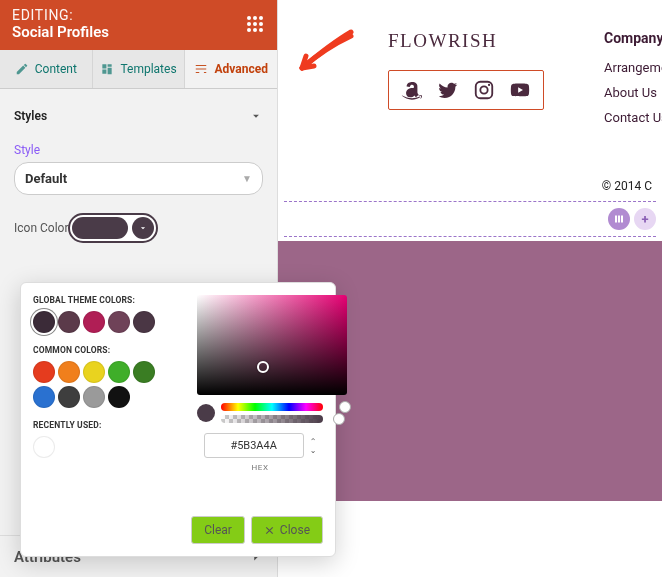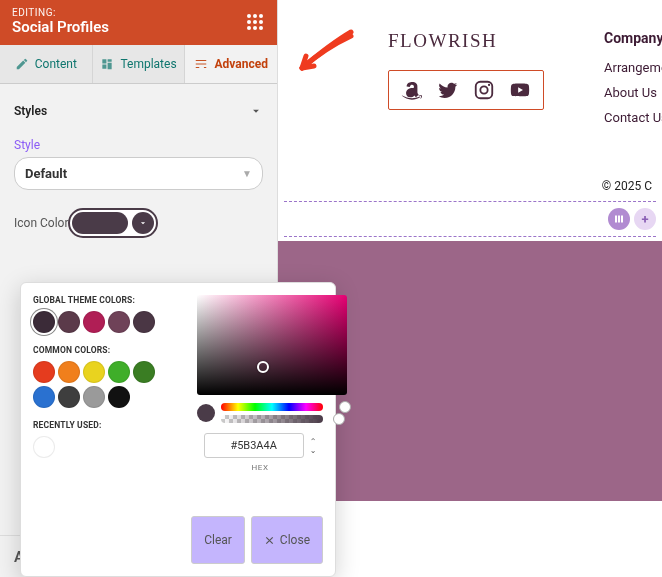--- a/index.html
+++ b/index.html
@@ -2,21 +2,21 @@
 <html><head>
 <meta charset="utf-8">
 <style>
   * { box-sizing: border-box; margin: 0; padding: 0; font-family: -apple-system, BlinkMacSystemFont, "Segoe UI", Roboto, Arial, sans-serif; }
   body { width: 662px; height: 577px; overflow: hidden; position: relative; background: #fff; }
 
   .sidebar { position: absolute; left: 0; top: 0; width: 278px; height: 577px; background: #f2f2f2; border-right: 1px solid #ddd; }
 
   .hdr { background: #cf4b27; color: #fff; padding: 7px 12px 9px; display: flex; justify-content: space-between; align-items: center; }
   .hdr-left { display: flex; flex-direction: column; }
-  .hdr-editing { font-size: 10px; letter-spacing: .05em; opacity: .95; }
+  .hdr-editing { font-size: 14px; letter-spacing: .05em; opacity: .95; }
   .hdr-title { font-size: 15px; font-weight: 600; }
   .grip { display: grid; grid-template-columns: repeat(3,4px); grid-template-rows: repeat(3,4px); gap: 2px; padding: 2px; cursor: grab; }
   .grip span { width:4px; height:4px; background:#fff; border-radius:50%; }
 
   .tabbar { display: flex; background: #e7e7e7; border-bottom: 1px solid #ccc; }
   .tab { flex: 1; display: flex; align-items: center; justify-content: center; gap: 6px; font-size: 12px; color: #0f766e; padding: 12px 4px; border-right: 1px solid #d5d5d5; cursor: pointer; }
   .tab:last-child { border-right: none; }
   .tab.active { background: #f2f2f2; color: #c2410c; font-weight: 700; position: relative; }
   .tab svg { width: 14px; height: 14px; opacity: .7; }
   .tab.active svg { opacity: .9; }
@@ -59,21 +59,21 @@
   .hue-bar { height:8px; border-radius:4px; background:linear-gradient(to right,#f00,#ff0,#0f0,#0ff,#00f,#f0f,#f00); position:relative; }
   .alpha-bar { height:8px; border-radius:4px; background:
      linear-gradient(to right, transparent, #4a3b48),
      repeating-conic-gradient(#ccc 0% 25%, #fff 0% 50%) 0 / 8px 8px; position:relative; }
   .thumb { position:absolute; top:-2px; width:12px; height:12px; background:#fff; border:1px solid #aaa; border-radius:50%; }
   .hex-row { display:flex; align-items:center; gap:6px; margin-top:10px; justify-content:center; position:relative; }
   .hex-input { width:100px; border:1px solid #ccc; border-radius:3px; padding:5px 6px; font-size:11px; text-align:center; color:#333; }
   .hex-lbl { position:absolute; top:30px; left:0; right:0; text-align:center; font-size:8px; color:#777; letter-spacing:.08em; }
   .stepper { display:flex; flex-direction:column; font-size:8px; color:#555; cursor:pointer; }
   .pop-actions { clear:both; display:flex; justify-content:flex-end; gap:6px; padding-top:46px; }
-  .btn { border:1px solid #ccc; background:#c4b5fd; padding:16px 12px; font-size:12px; border-radius:3px; display:flex; align-items:center; gap:5px; cursor:pointer; color:#555;}
+  .btn { border:1px solid #ccc; background:#84cc16; padding:6px 12px; font-size:12px; border-radius:3px; display:flex; align-items:center; gap:5px; cursor:pointer; color:#555;}
 
   
   .preview { position:absolute; left:278px; top:0; right:0; bottom:0; background:#fff; }
   .footer-area { padding:30px 100px 40px 110px; display:flex; gap:60px; }
   .brand-col .brand { font-family: "Georgia", serif; font-size:19px; letter-spacing:.08em; color:#4b2a3e; margin-bottom:18px; }
   .social-box { display:flex; gap:14px; padding:8px 12px; border:1px solid #cf4b27; border-radius:2px; }
   .social-box svg { width:22px; height:22px; color:#4b2a3e; }
   .company-col .ct { font-size:14px; font-weight:700; color:#3d1b34; margin-bottom:14px; }
   .links a { display:block; font-size:13px; color:#3d1b34; margin-bottom:10px; text-decoration:none; cursor:pointer; }
   .copyright { text-align:right; font-size:12px; color:#222; padding:4px 10px 8px; }
@@ -260,21 +260,21 @@
     <div class="company-col">
       <div class="ct">Company</div>
       <div class="links">
         <a>Arrangements</a>
         <a>About Us</a>
         <a>Contact Us</a>
       </div>
     </div>
   </div>
 
-  <div class="copyright">© 2025 C</div>
+  <div class="copyright">© 2014 C</div>
 
   <div class="drop-row">
     <div class="circ">
       <svg viewBox="0 0 24 24">
           <path fill="currentColor" d="M4 5h4v14H4zM10 5h4v14h-4zM16 5h4v14h-4z"></path>
         </svg>
     </div>
     <div class="circ light">+</div>
   </div>
 

